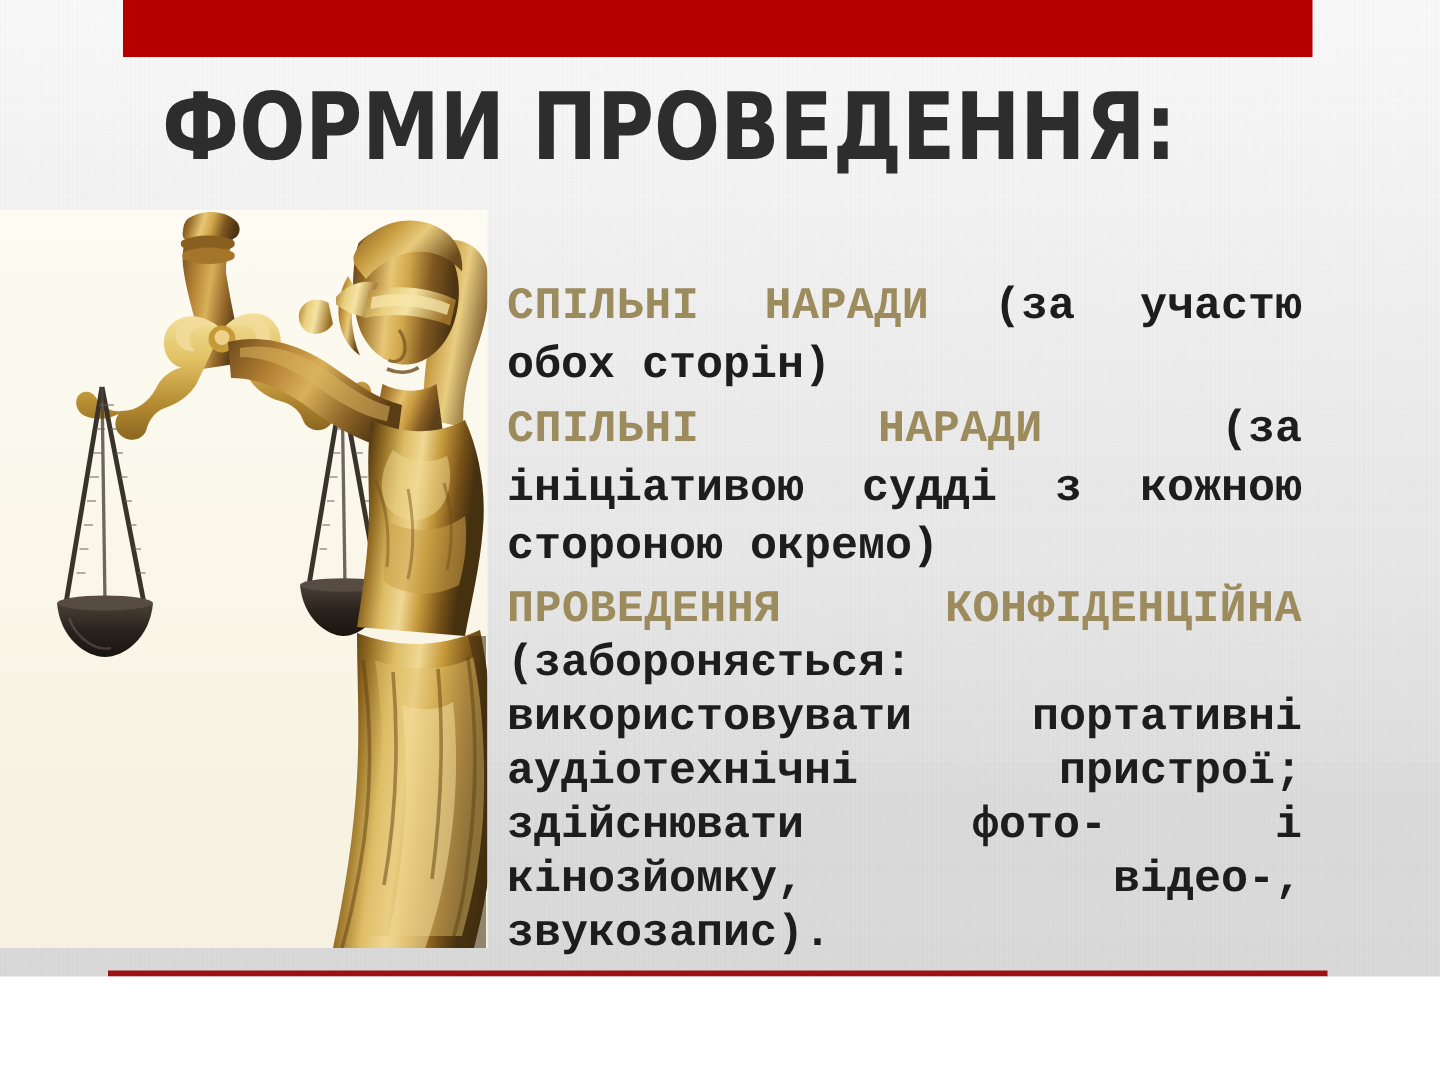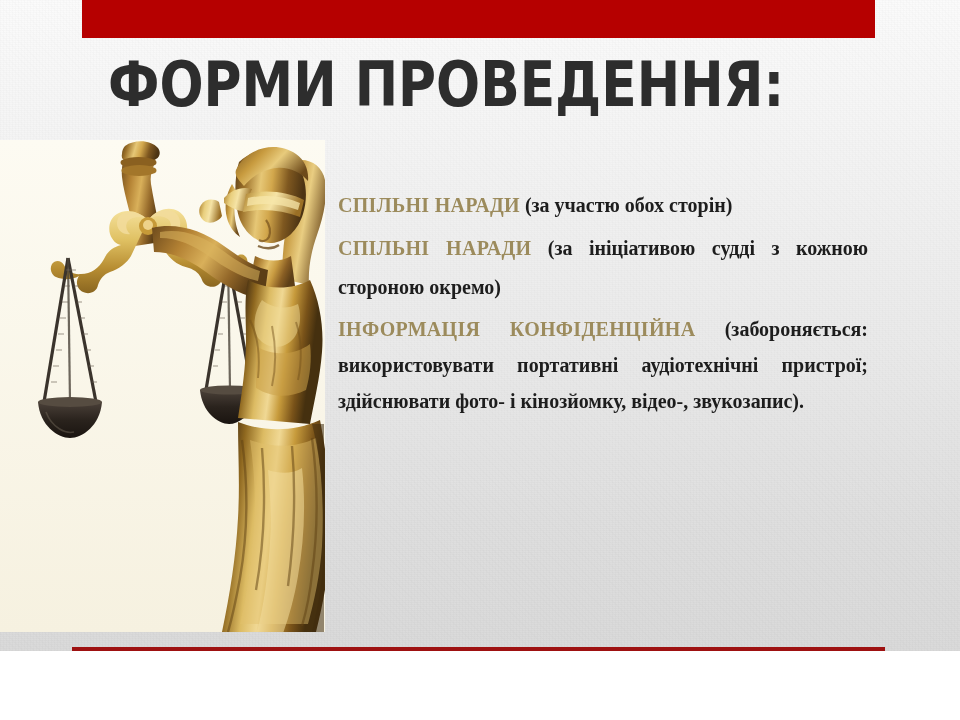--- a/index.html
+++ b/index.html
@@ -78,23 +78,23 @@
   .picture svg { display: block; }
 
   
   .bullets {
     position: absolute;
     left: 338px;
     top: 186px;
     width: 530px;
     z-index: 3;
     color: #1d1d1d;
-    font-family: Liberation Serif, serif;
+    font-family: Liberation Mono, monospace;
     font-weight: bold;
-    font-size: 20px;
+    font-size: 30px;
     line-height: 39px;
     text-align: justify;
     text-justify: inter-word;
   }
   .bullet {
     margin: 0 0 4px 0;
   }
   .bullet:last-child { margin-bottom: 0; }
   .lead {
     color: #9c8b5c;
@@ -304,19 +304,19 @@
   </div>
 
   <div class="bullets">
     <p class="bullet b1">
       <span class="lead">СПІЛЬНІ НАРАДИ</span><span> (за участю обох сторін)</span>
     </p>
     <p class="bullet b2">
       <span class="lead">СПІЛЬНІ НАРАДИ</span><span> (за ініціативою судді з кожною стороною окремо)</span>
     </p>
     <p class="bullet b3">
-      <span class="lead">ІНФОРМАЦІЯ КОНФІДЕНЦІЙНА</span><span> (забороняється: використовувати портативні аудіотехнічні пристрої; здійснювати фото- і кінозйомку, відео-, звукозапис).</span>
+      <span class="lead">ПРОВЕДЕННЯ КОНФІДЕНЦІЙНА</span><span> (забороняється: використовувати портативні аудіотехнічні пристрої; здійснювати фото- і кінозйомку, відео-, звукозапис).</span>
     </p>
   </div>
 
   <div class="bottom-rule"></div>
 
 </div>
 
 </body></html>

